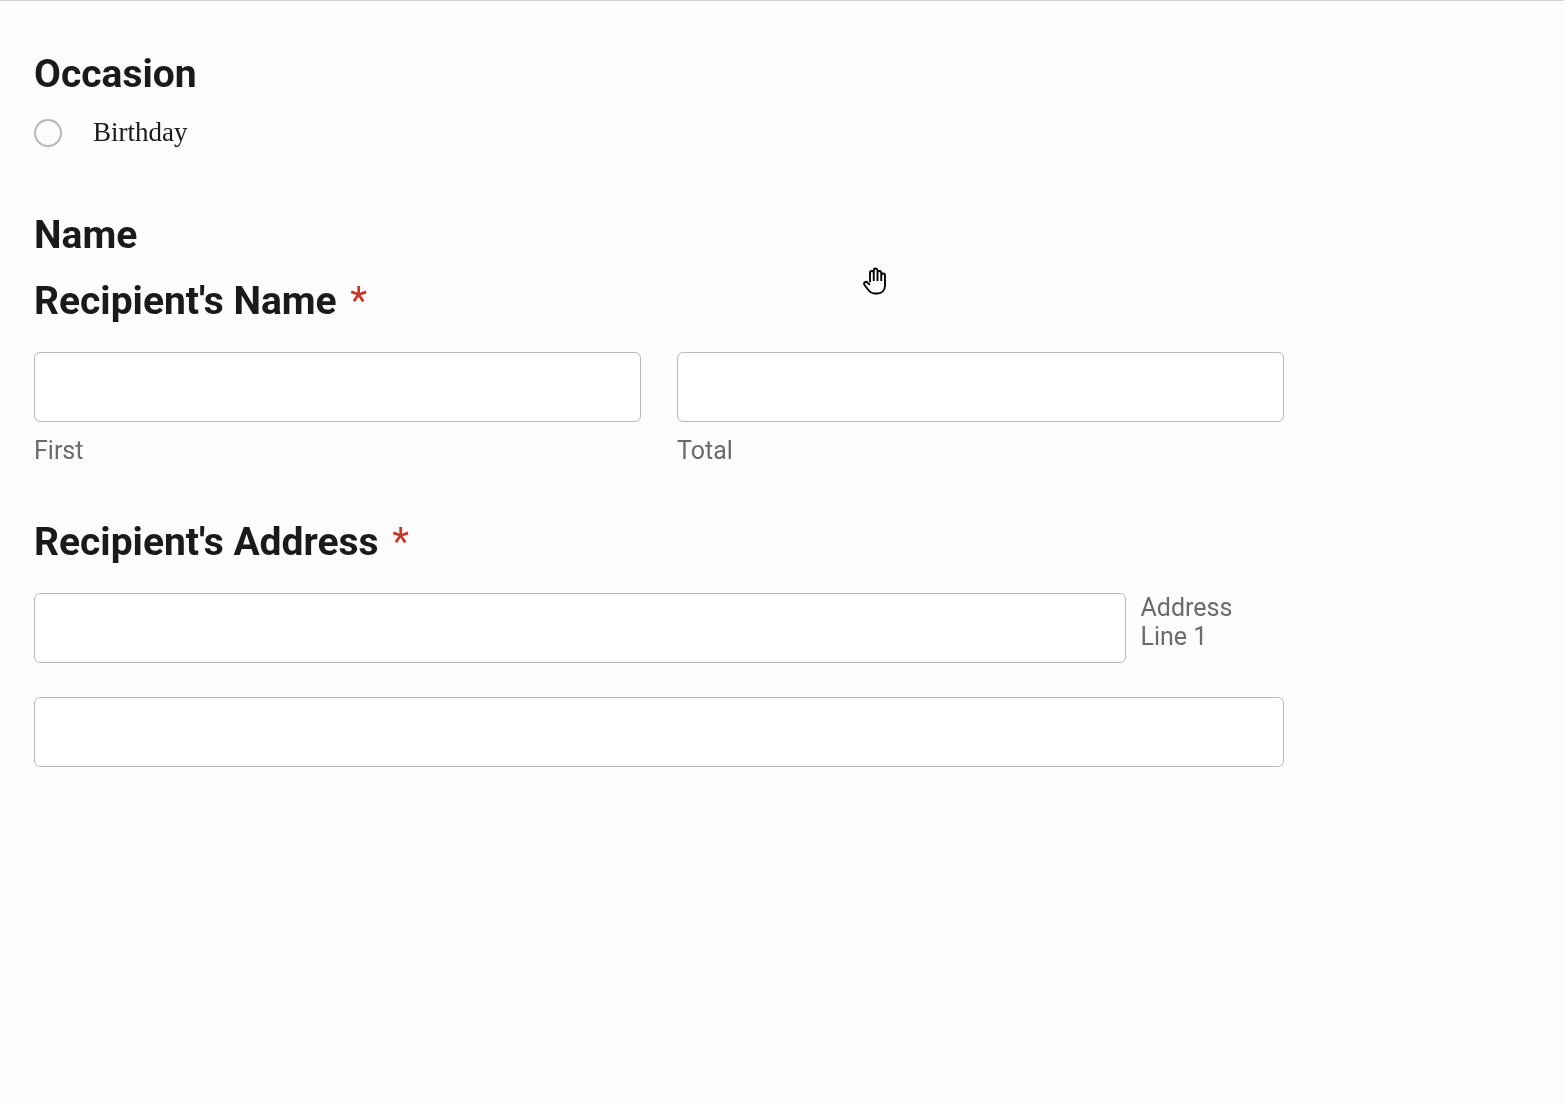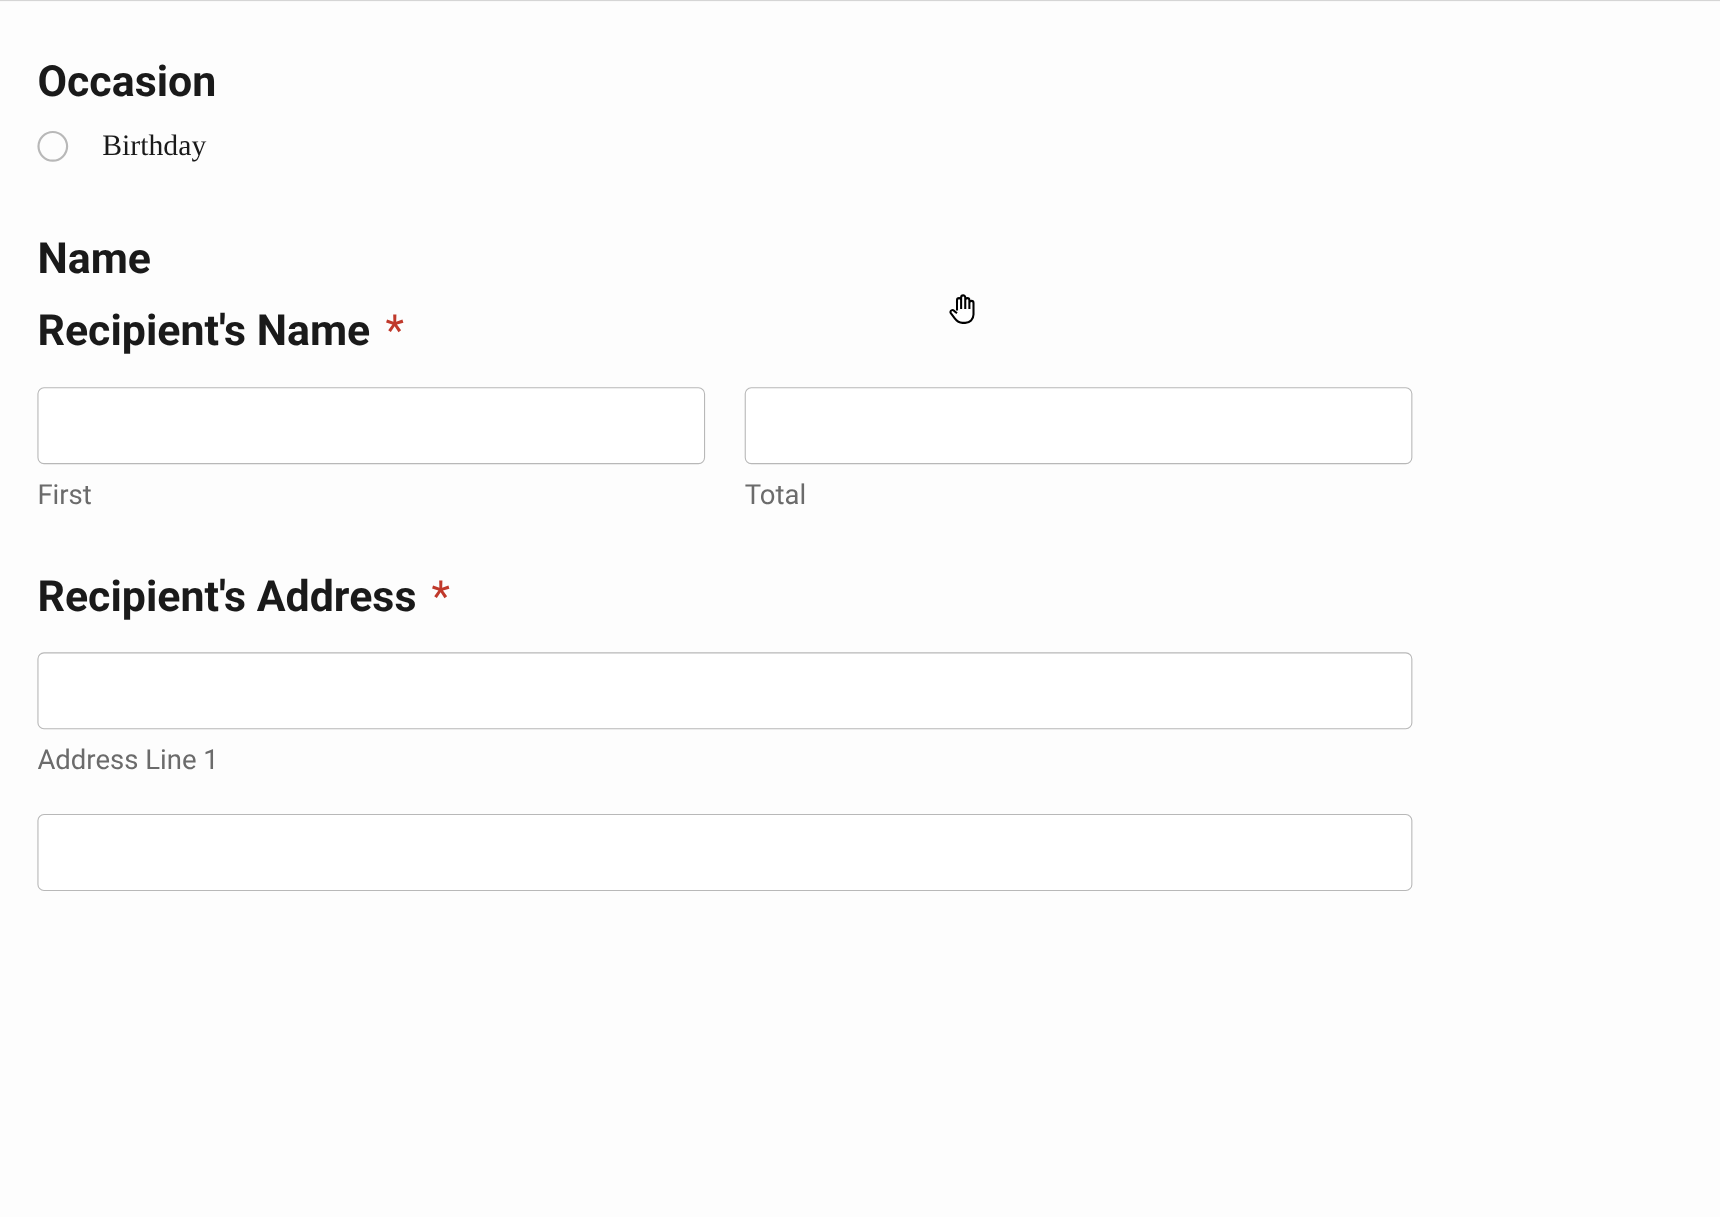--- a/index.html
+++ b/index.html
@@ -105,21 +105,20 @@
     
     .address-fields {
       display: flex;
       flex-direction: column;
       gap: 34px;
       margin-top: 28px;
     }
     
     .address-field-wrapper {
       display: flex;
-      flex-direction: column;
       gap: 14px;
     }
     
     .cursor-hand {
       position: absolute;
       left: 860px;
       top: 266px;
       pointer-events: none;
     }
   </style>

